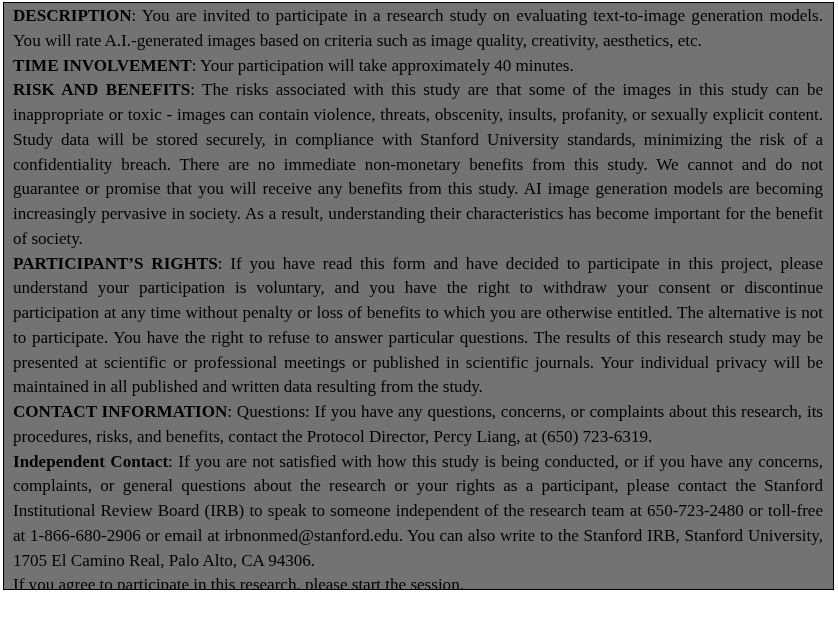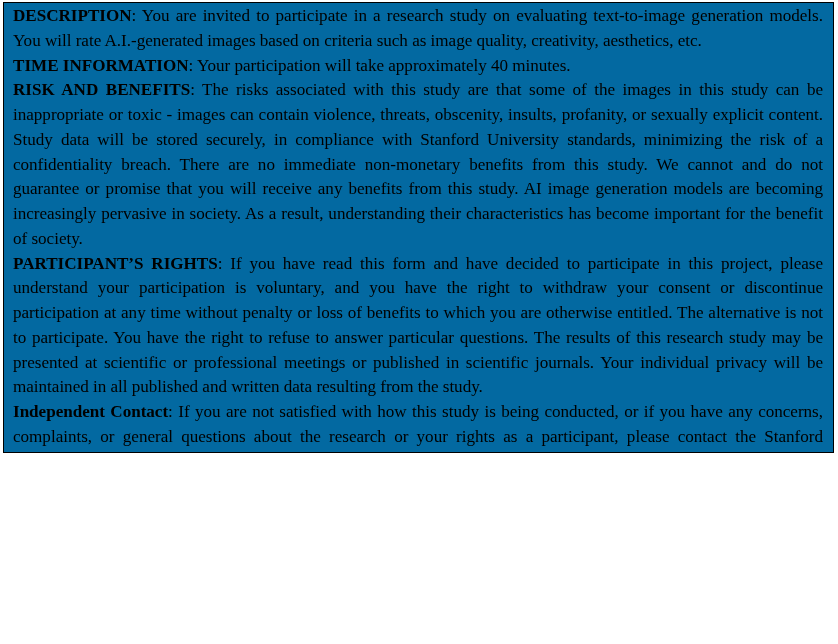--- a/index.html
+++ b/index.html
@@ -13,24 +13,24 @@
     overflow: hidden;
     font-family: "Liberation Serif", "DejaVu Serif", serif;
     color: #000000;
   }
 
   #consent-frame {
     position: absolute;
     left: 3px;
     top: 2px;
     width: 831px;
-    height: 451px;
+    height: 588px;
     box-sizing: border-box;
     border: 1.5px solid #000000;
-    background: #0369a1;
+    background: #737373;
     overflow: hidden;
   }
 
   #consent-body {
     position: absolute;
     left: 9px;
     top: 1px;
     width: 810px;
     font-size: 17.1px;
     line-height: 24.75px;
@@ -54,25 +54,27 @@
   }
 </style>
 </head>
 <body>
 
 <div id="consent-frame">
   <div id="consent-body">
 
     <p class="para"><span class="heading">DESCRIPTION</span><span>: </span><span>You are invited to participate in a research study on evaluating text-to-image generation models.  You will rate A.I.-generated images based on criteria such as image quality, creativity, aesthetics, etc.</span></p>
 
-    <p class="para"><span class="heading">TIME INFORMATION</span><span>: </span><span>Your participation will take approximately 40 minutes.</span></p>
+    <p class="para"><span class="heading">TIME INVOLVEMENT</span><span>: </span><span>Your participation will take approximately 40 minutes.</span></p>
 
     <p class="para"><span class="heading">RISK AND BENEFITS</span><span>: </span><span>The risks associated with this study are that some of the images in this study can be inappropriate or toxic - images can contain violence, threats, obscenity, insults, profanity, or sexually explicit content. Study data will be stored securely, in compliance with Stanford University standards, minimizing the risk of a confidentiality breach.  There are no immediate non-monetary benefits from this study. We cannot and do not guarantee or promise that you will receive any benefits from this study.  AI image generation models are becoming increasingly pervasive in society.  As a result, understanding their characteristics has become important for the benefit of society.</span></p>
 
     <p class="para"><span class="heading">PARTICIPANT’S RIGHTS</span><span>: </span><span>If you have read this form and have decided to participate in this project, please understand your participation is voluntary, and you have the right to withdraw your consent or discontinue participation at any time without penalty or loss of benefits to which you are otherwise entitled. The alternative is not to participate. You have the right to refuse to answer particular questions. The results of this research study may be presented at scientific or professional meetings or published in scientific journals.  Your individual privacy will be maintained in all published and written data resulting from the study.</span></p>
 
+    <p class="para"><span class="heading">CONTACT INFORMATION</span><span>: </span><span>Questions: If you have any questions, concerns, or complaints about this research, its procedures, risks, and benefits, contact the Protocol Director, Percy Liang, at (650) 723-6319.</span></p>
 
     <p class="para"><span class="heading">Independent Contact</span><span>: </span><span>If you are not satisfied with how this study is being conducted, or if you have any concerns, complaints, or general questions about the research or your rights as a participant, please contact the Stanford Institutional Review Board (IRB) to speak to someone independent of the research team at 650-723-2480 or toll-free at 1-866-680-2906 or email at irbnonmed@stanford.edu.  You can also write to the Stanford IRB, Stanford University, 1705 El Camino Real, Palo Alto, CA 94306.</span></p>
 
 
+    <p class="para">If you agree to participate in this research, please start the session.</p>
 
   </div>
 </div>
 
 </body></html>

